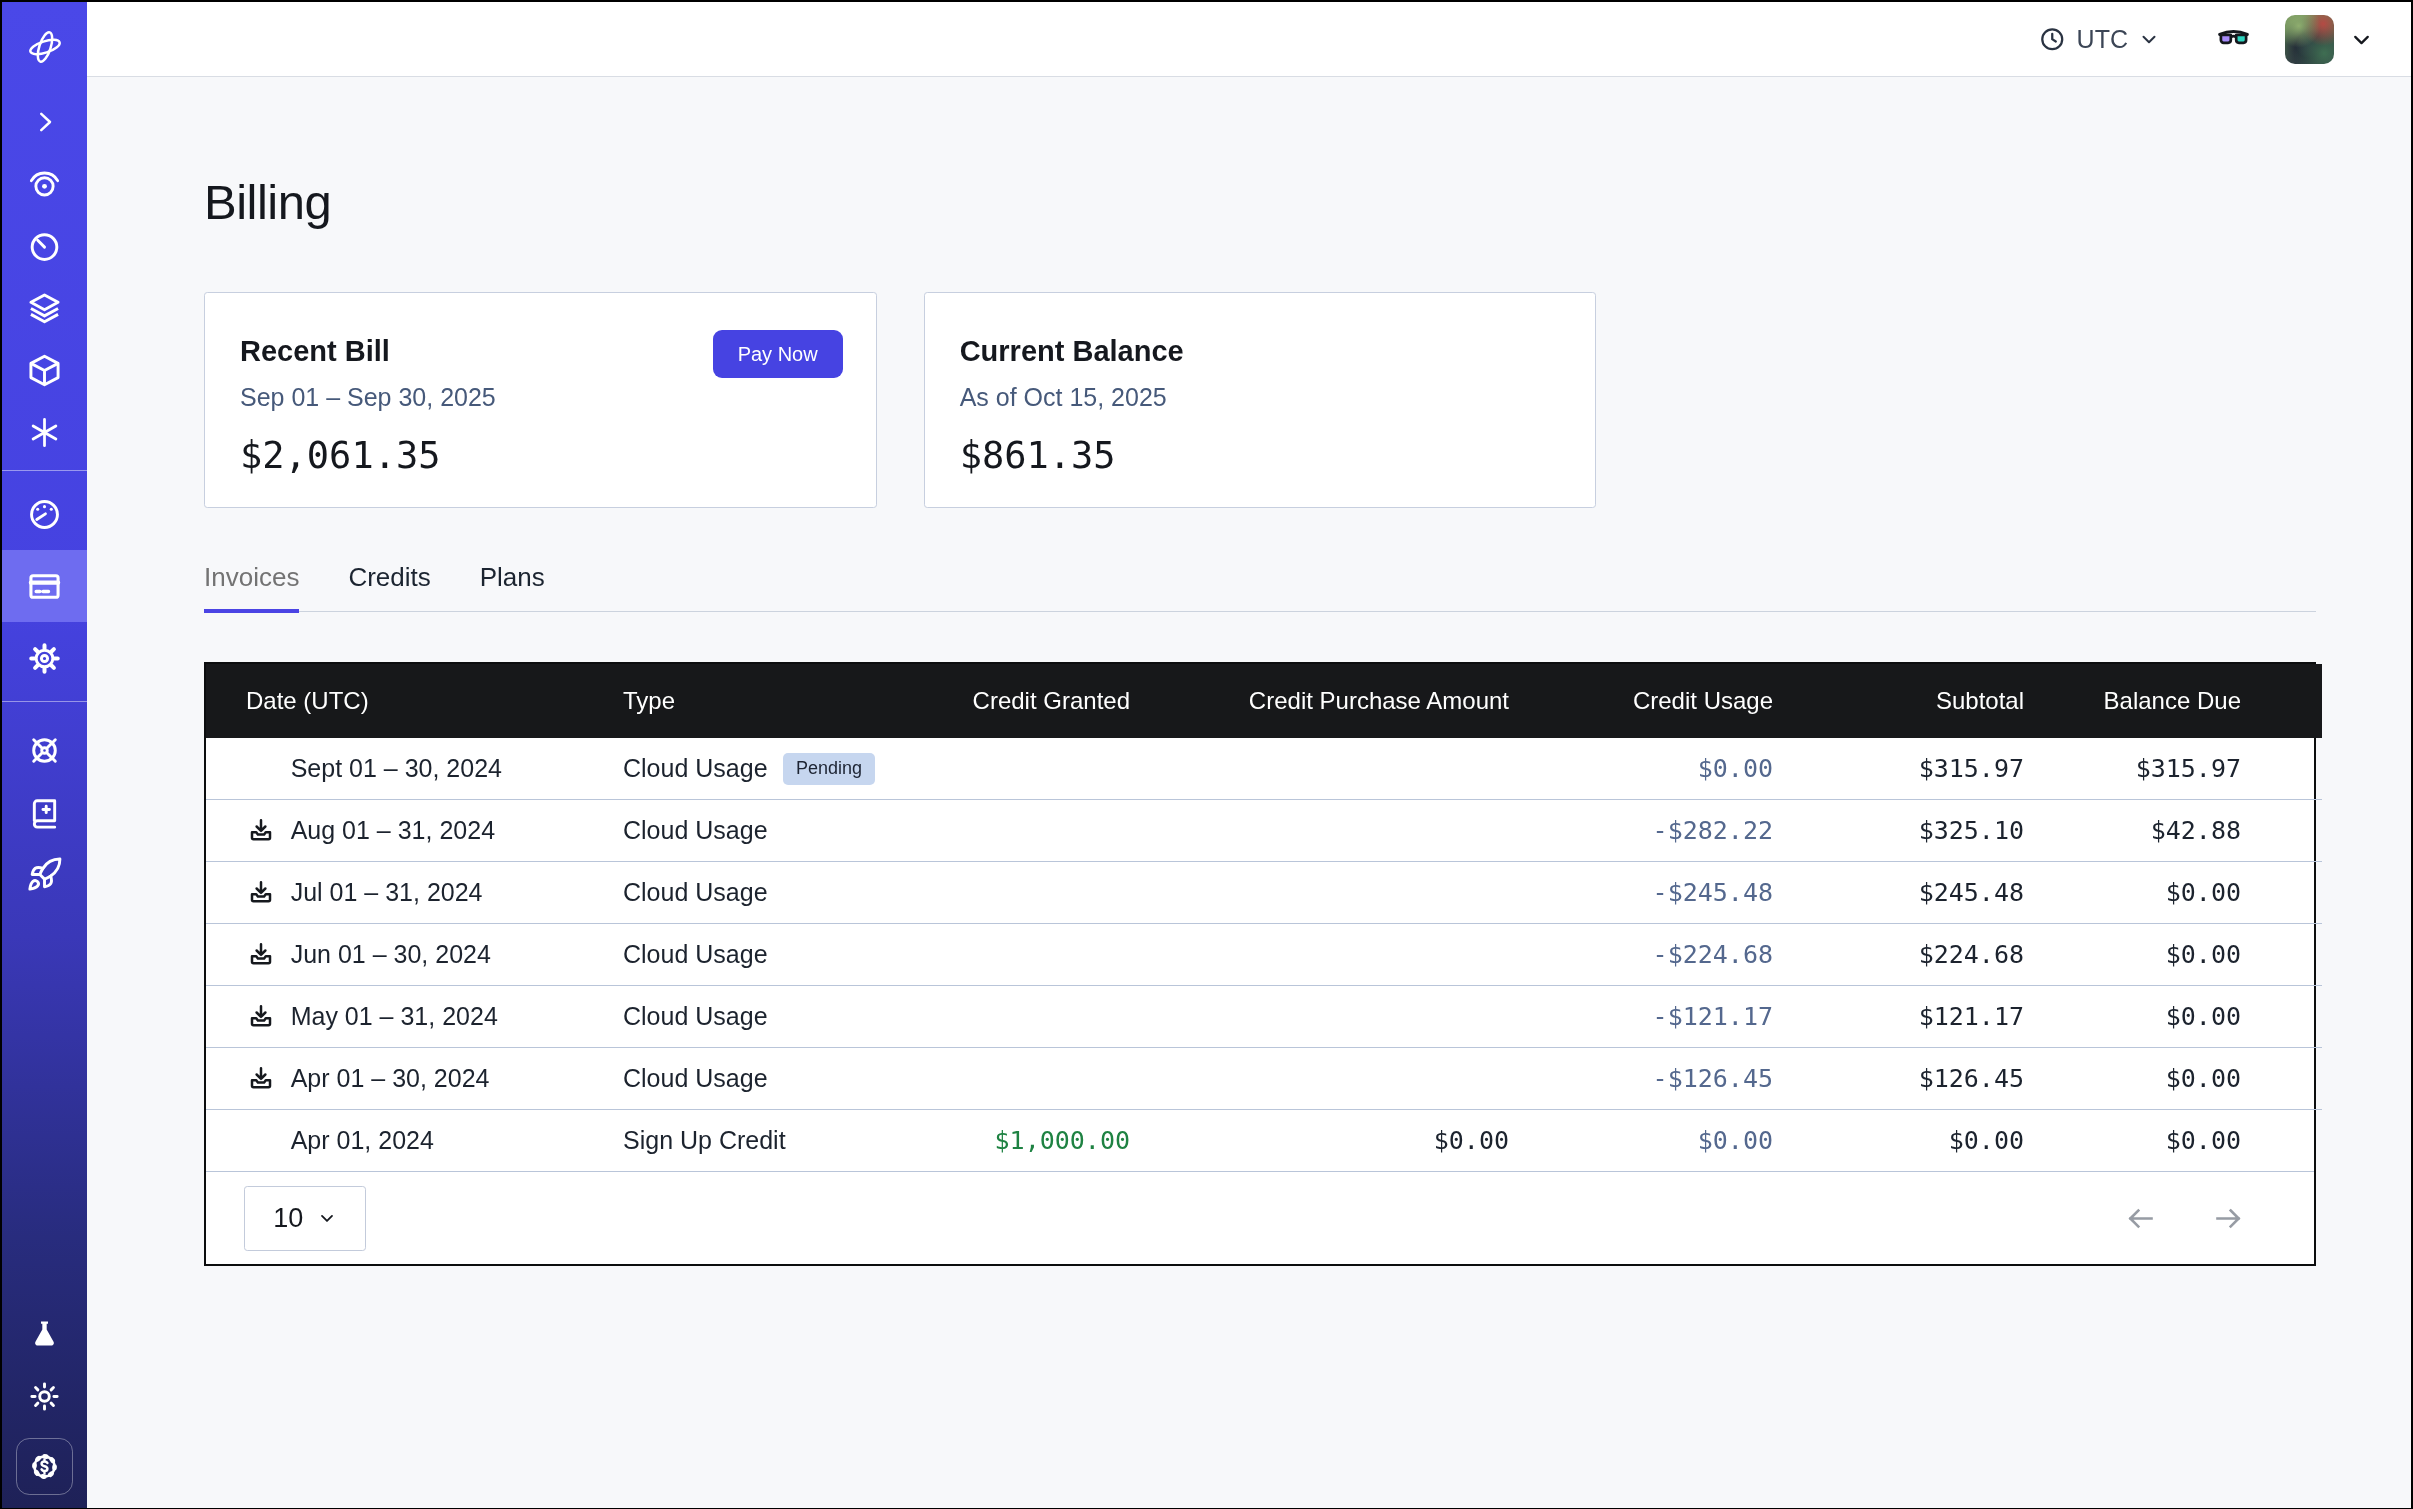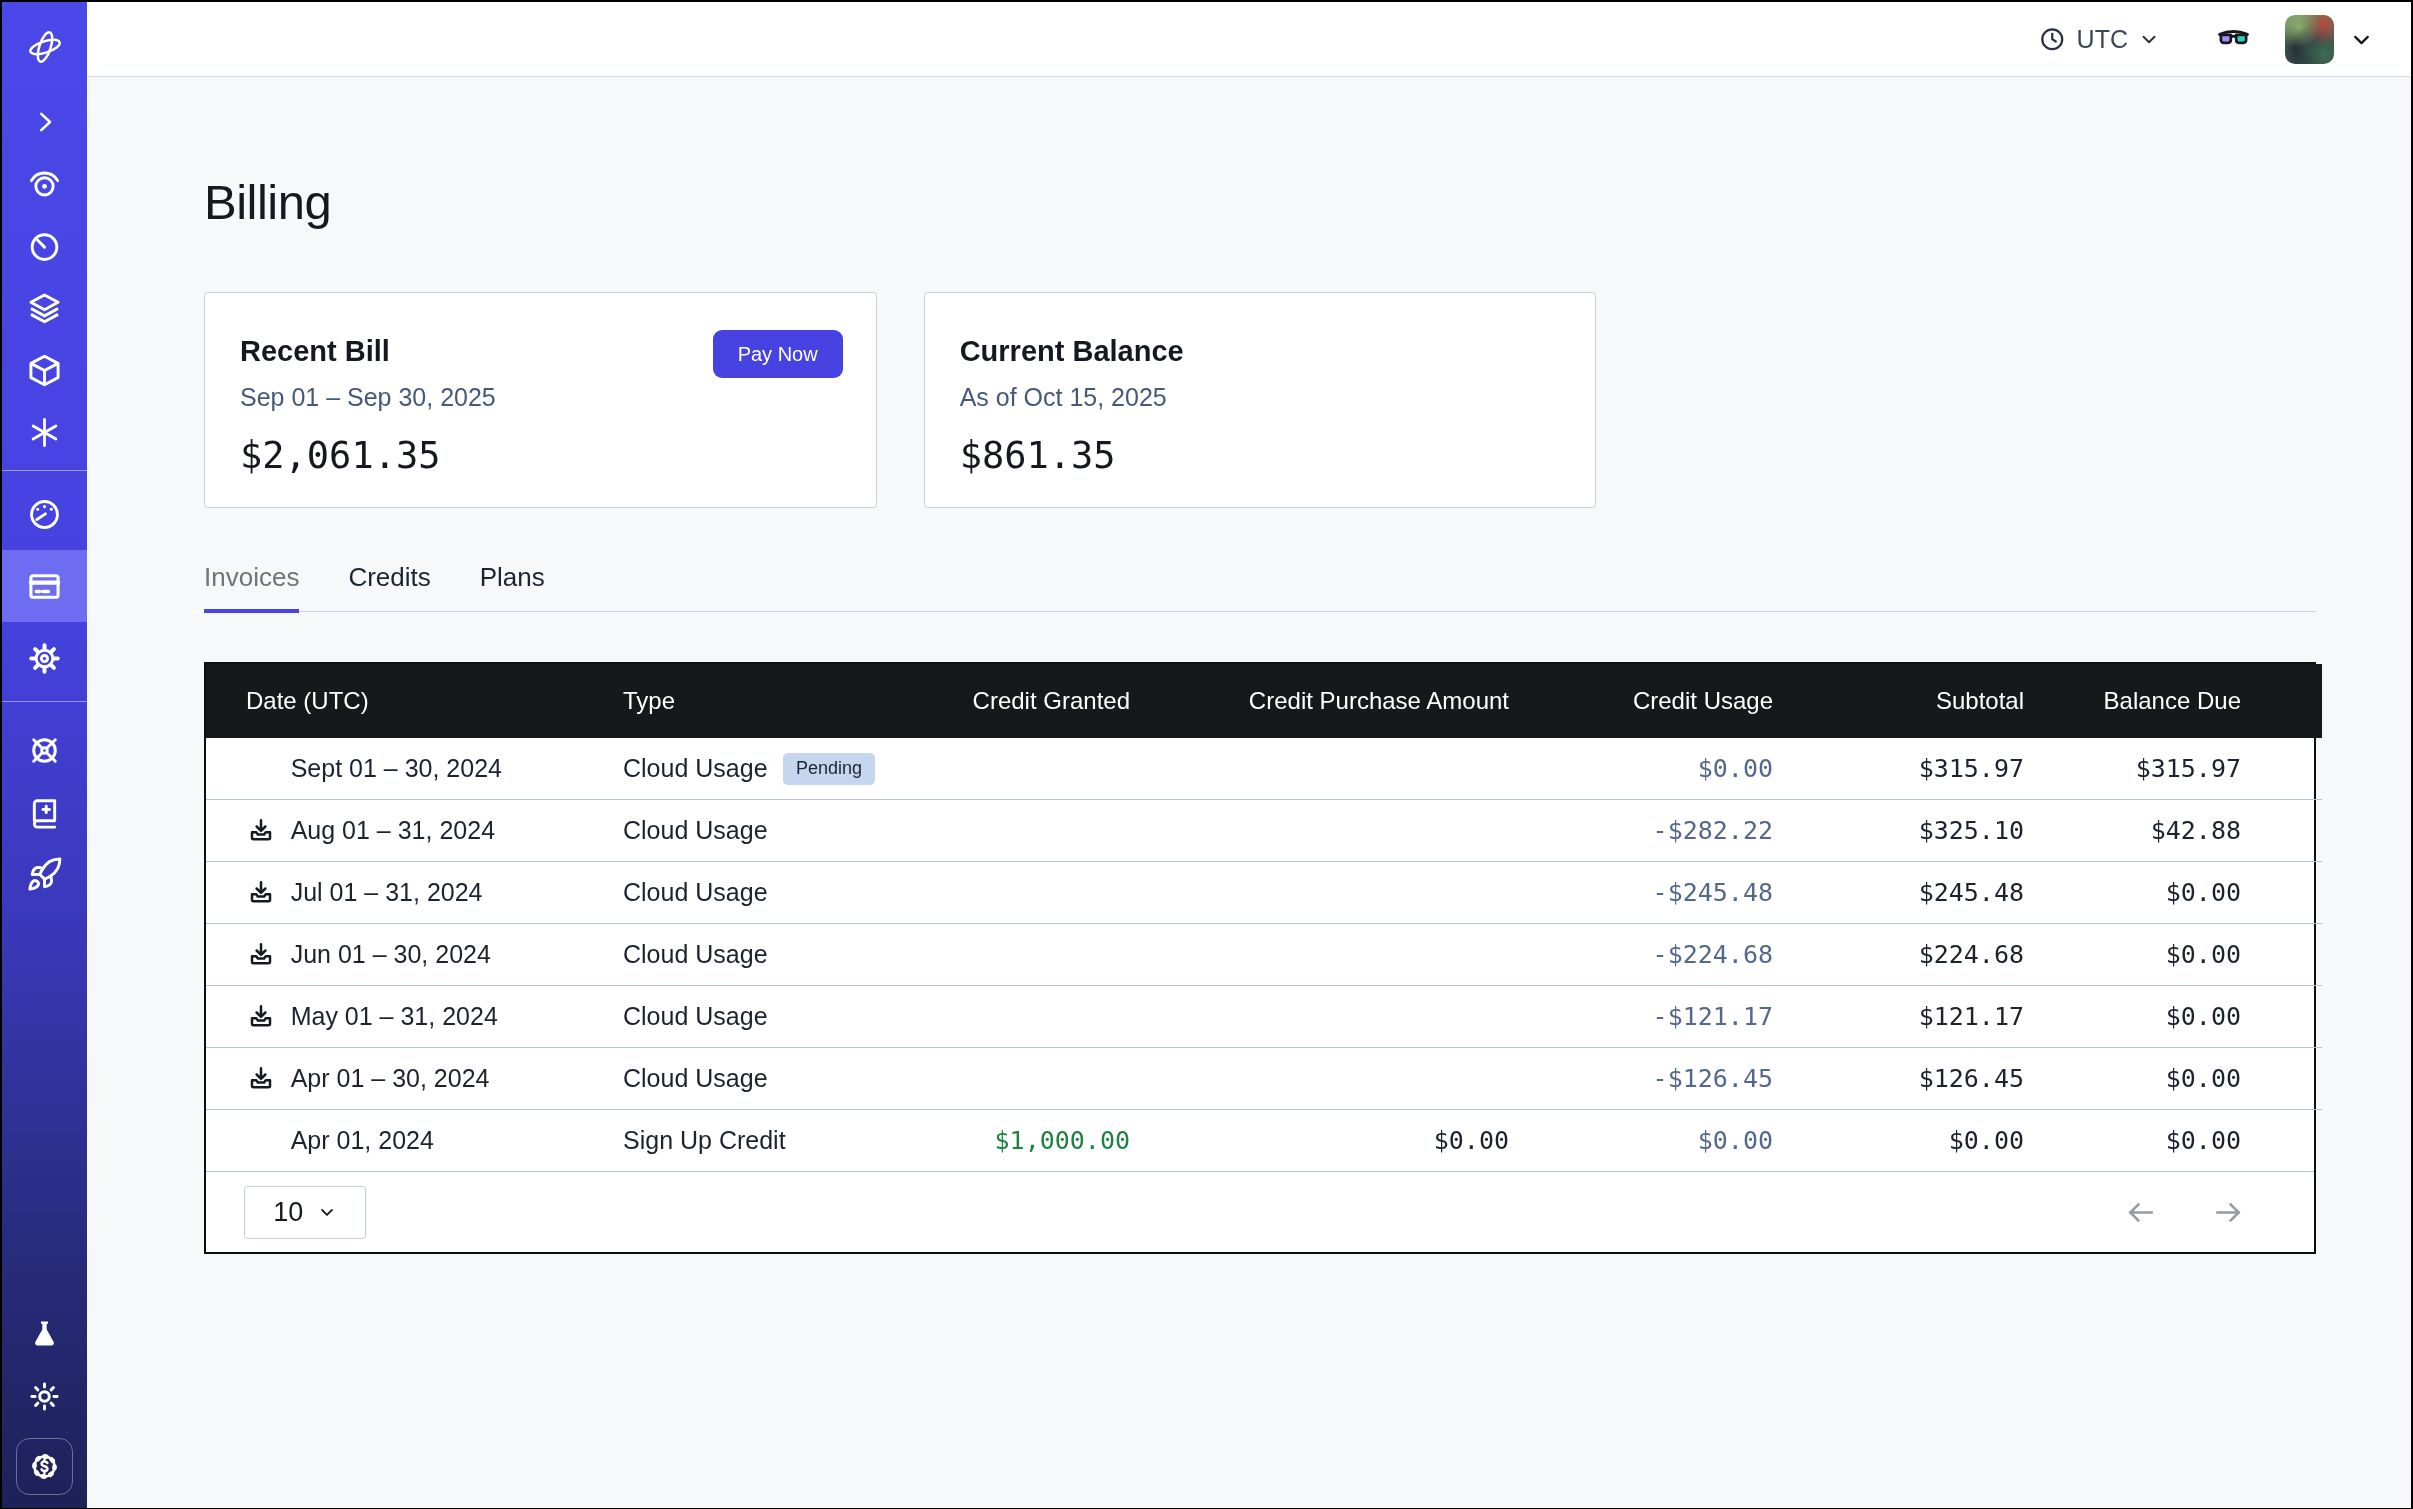--- a/index.html
+++ b/index.html
@@ -74,21 +74,21 @@
   td.typecell{padding-left:15px;}
   .type-inner{display:flex;align-items:center;}
   .badge{margin-left:15px;background:#c6d6ef;color:#1d2433;font-size:18px;padding:5.9px 13.4px;border-radius:5px;}
   td.num{font-family:"DejaVu Sans Mono",monospace;text-align:right;padding-right:37px;}
   td.num.last{padding-right:81px;}
   .usage{color:#54688e;}
   .green{color:#1e8242;}
   
   .pager{display:flex;align-items:center;justify-content:space-between;
     border-top:1.7px solid #b9c5d9;padding:13.4px 69px 13.4px 38px;}
-  .page-size{width:122px;height:53px;box-sizing:border-box;border:1.7px solid #c3cbdb;border-radius:3.3px;
+  .page-size{width:122px;height:65px;box-sizing:border-box;border:1.7px solid #c3cbdb;border-radius:3.3px;
     background:#fff;display:flex;align-items:center;justify-content:center;gap:13.4px;
     font-size:27px;color:#15181e;cursor:pointer;}
   .pager-arrows{display:flex;gap:55px;align-items:center;}
   .pager-arrow{cursor:pointer;color:#979ca4;display:flex;}
   svg{display:block;}
 </style>
 </head>
 <body>
 
 <nav class="sidebar">

